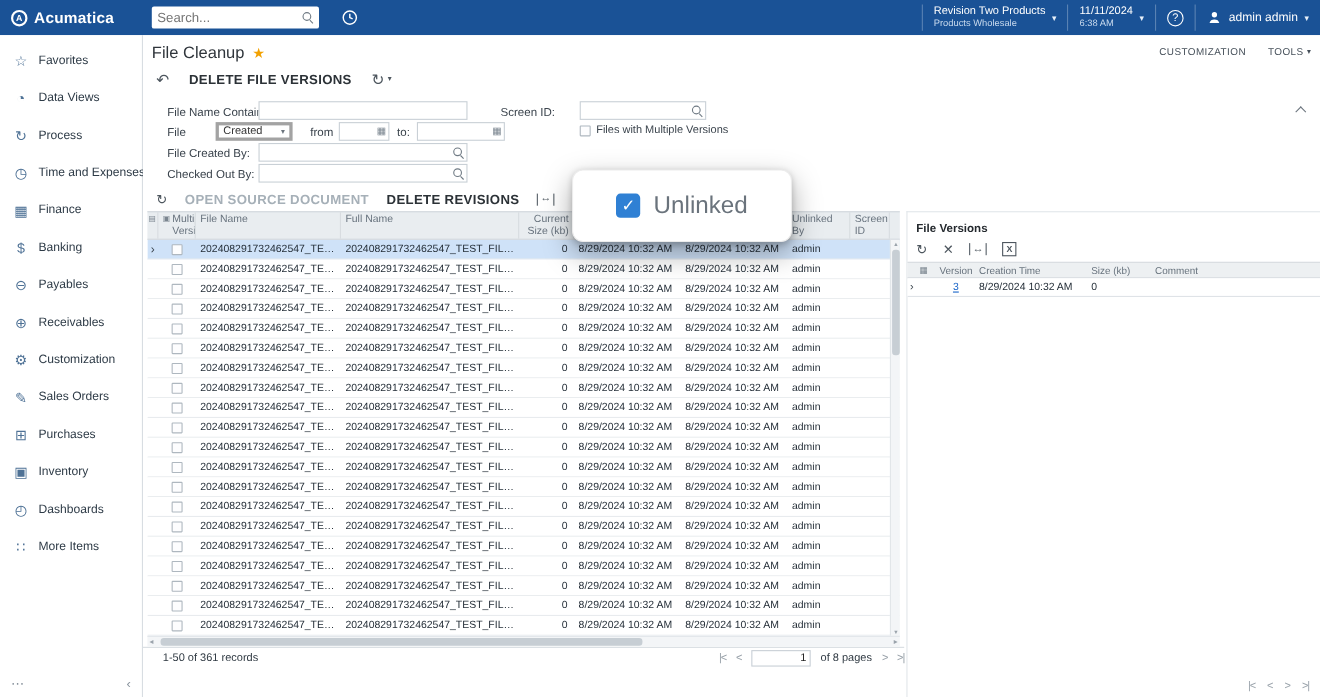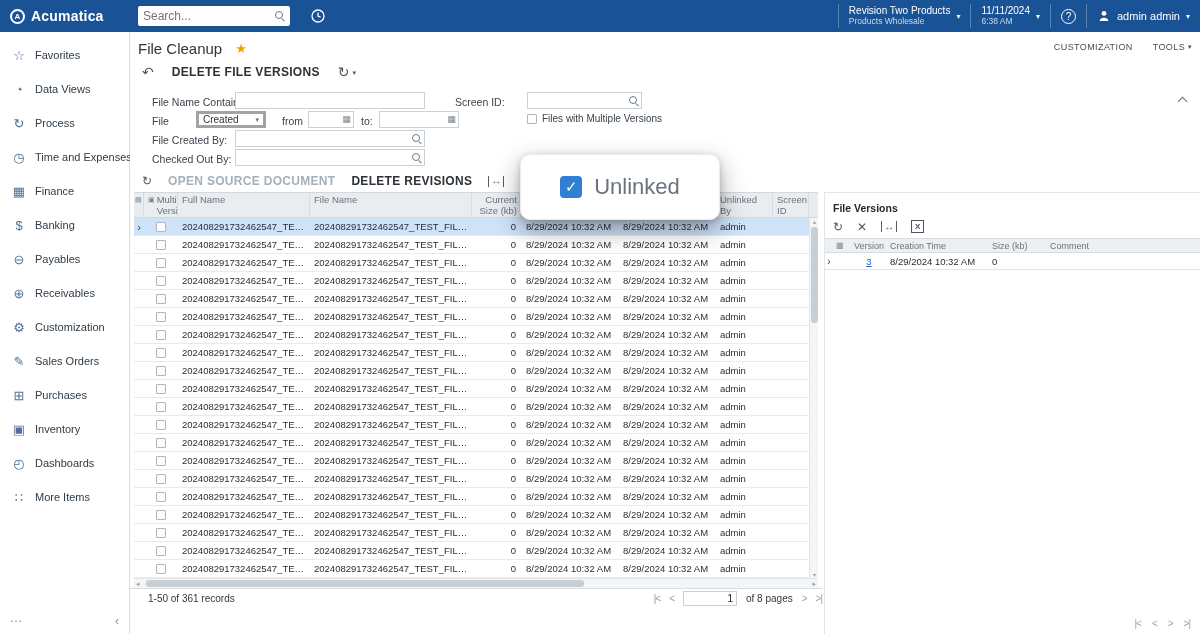--- a/index.html
+++ b/index.html
@@ -32,21 +32,21 @@
   .sb-item{display:flex;align-items:center;gap:8px;height:34px;padding-left:11px;cursor:pointer;color:#2e3b47}
   .sb-ic{width:16px;text-align:center;color:#4f7296;font-size:13px;flex:none}
   .sb-label{font-size:11px;white-space:nowrap}
   .sb-footer{position:absolute;bottom:0;left:0;right:0;height:26px;display:flex;align-items:center;justify-content:space-between;padding:0 10px;color:#8a949e;font-size:12px}
   .sb-footer span{cursor:pointer}
 
   .main{flex:1;position:relative;background:#fff;min-width:0}
 
   
   .page-head{height:26px;position:relative}
-  .page-title{position:absolute;left:8px;top:8px;font-size:15px;font-weight:400;color:#2f353b;display:flex;align-items:center;gap:13px}
+  .page-title{position:absolute;left:8px;top:8px;font-size:15px;font-weight:400;color:#2f353b;display:flex;align-items:center;gap:7px}
   .fav-star{color:var(--star-gold,#f2a100);font-size:13px;cursor:pointer}
   .top-links{position:absolute;right:8px;top:10px;display:flex;gap:20px;font-size:9px;letter-spacing:.4px;color:#454f59}
   .top-links span{cursor:pointer;display:flex;align-items:center;gap:3px}
   .caret-d{font-size:7px;color:#454f59}
 
   
   .action-bar{height:28px;display:flex;align-items:center;gap:18px;padding-left:12px}
   .icon-btn{color:#4d565e;font-size:14px;line-height:1;display:flex;align-items:center}
   .icon-btn.sm{font-size:12px}
   .mini-caret{font-size:7px;margin-left:3px;color:#4d565e}
@@ -340,22 +340,22 @@
 
     <div class="grid-wrap">
       <div class="grid-header gcols">
         <div class="hcell gutter">
             <span class="hic">▤</span>
           </div>
         <div class="hcell">
             <span class="hic">▣</span>
             <span>Multiple Version</span>
           </div>
+        <div class="hcell">File Name</div>
         <div class="hcell">Full Name</div>
-        <div class="hcell">File Name</div>
         <div class="hcell num">Current Size (kb)</div>
         <div class="hcell">Creation Time</div>
         <div class="hcell">Last Modified</div>
         <div class="hcell">Unlinked By</div>
         <div class="hcell">Screen ID</div>
       </div>
       <div class="grid-body">
 
           <div class="grid-row gcols selected">
             <div class="cell gutter"></div>

